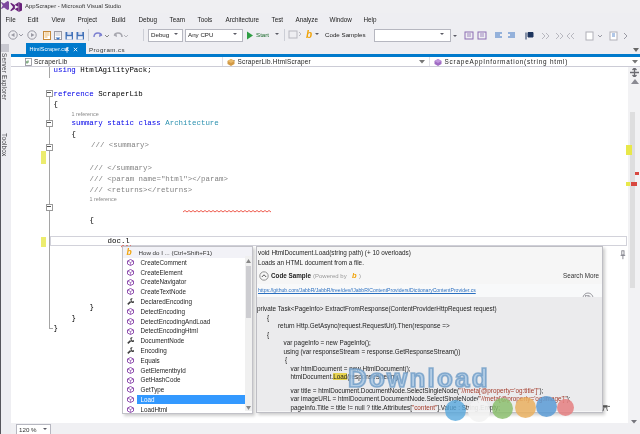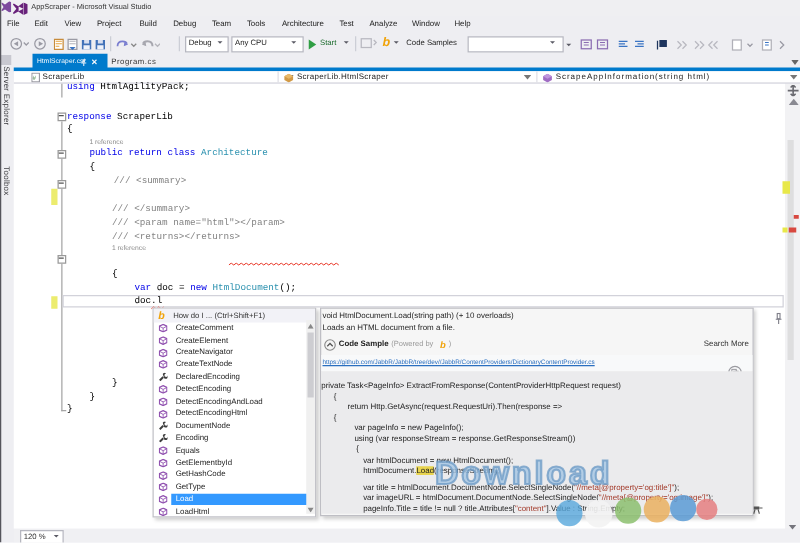--- a/index.html
+++ b/index.html
@@ -194,32 +194,31 @@
   <div class="abs" style="left:45.5px;top:119.5px;width:7px;height:7px;background:#fff;border:1px solid #9a9a9a;box-sizing:border-box;"></div>
   <div class="abs" style="left:47px;top:122px;width:4px;height:1px;background:#555;"></div>
   <div class="abs" style="left:45.5px;top:143.5px;width:7px;height:7px;background:#fff;border:1px solid #9a9a9a;box-sizing:border-box;"></div>
   <div class="abs" style="left:47px;top:146px;width:4px;height:1px;background:#555;"></div>
   <div class="abs" style="left:45.5px;top:203.5px;width:7px;height:7px;background:#fff;border:1px solid #9a9a9a;box-sizing:border-box;"></div>
   <div class="abs" style="left:47px;top:206px;width:4px;height:1px;background:#555;"></div>
 
   <div class="abs" style="left:50px;top:236px;width:577px;height:10.3px;border:1px solid #d2d2da;box-sizing:border-box;"></div>
 
   <div class="abs code" style="left:53.5px;top:64.7px;"><span class="kw">using</span> HtmlAgilityPack;</div>
-  <div class="abs code" style="left:53.5px;top:88.5px;"><span class="kw">response</span> ScraperLib</div>
+  <div class="abs code" style="left:53.5px;top:88.5px;"><span class="kw">reference</span> ScraperLib</div>
   <div class="abs code" style="left:53.5px;top:99.3px;">{</div>
   <div class="abs ref" style="left:71.5px;top:110.8px;">1 reference</div>
-  <div class="abs code" style="left:71.5px;top:118.0px;"><span class="kw">public return class</span> <span class="ty">Architecture</span></div>
+  <div class="abs code" style="left:71.5px;top:118.0px;"><span class="kw">summary static class</span> <span class="ty">Architecture</span></div>
   <div class="abs code" style="left:71.5px;top:128.7px;">{</div>
   <div class="abs code" style="left:91px;top:140.1px;"><span class="gy">/// &lt;summary&gt;</span></div>
   <div class="abs code" style="left:89.5px;top:162.5px;"><span class="gy">/// &lt;/summary&gt;</span></div>
   <div class="abs code" style="left:89.5px;top:173.8px;"><span class="gy">/// &lt;param name="html"&gt;&lt;/param&gt;</span></div>
   <div class="abs code" style="left:89.5px;top:184.5px;"><span class="gy">/// &lt;returns&gt;&lt;/returns&gt;</span></div>
   <div class="abs ref" style="left:89.5px;top:196.3px;">1 reference</div>
   <div class="abs code" style="left:89.5px;top:214.5px;">{</div>
-  <div class="abs code" style="left:107.5px;top:225.5px;"><span class="kw">var</span> doc = <span class="kw">new</span> <span class="ty">HtmlDocument</span>();</div>
   <div class="abs code" style="left:107.5px;top:235.5px;">doc.l</div>
   <div class="abs code" style="left:89.5px;top:302px;">}</div>
   <div class="abs code" style="left:71.5px;top:313.3px;">}</div>
   <div class="abs code" style="left:53.5px;top:323px;">}</div>
 
   <svg class="abs" style="left:183px;top:209.5px;" width="90" height="3" viewBox="0 0 90 3">
     <path d="M0 2 l2 -1.5 l2 1.5 l2 -1.5 l2 1.5 l2 -1.5 l2 1.5 l2 -1.5 l2 1.5 l2 -1.5 l2 1.5 l2 -1.5 l2 1.5 l2 -1.5 l2 1.5 l2 -1.5 l2 1.5 l2 -1.5 l2 1.5 l2 -1.5 l2 1.5 l2 -1.5 l2 1.5 l2 -1.5 l2 1.5 l2 -1.5 l2 1.5 l2 -1.5 l2 1.5 l2 -1.5 l2 1.5 l2 -1.5 l2 1.5 l2 -1.5 l2 1.5 l2 -1.5 l2 1.5 l2 -1.5 l2 1.5 l2 -1.5 l2 1.5 l2 -1.5 l2 1.5 l2 -1.5 l2 1.5 l-0 0" stroke="#e51400" stroke-width="0.7" fill="none"></path>
   </svg>
   <svg class="abs" style="left:121px;top:244.6px;" width="10" height="3" viewBox="0 0 10 3">
     <path d="M0 2 l2 -1.5 l2 1.5 l2 -1.5 l2 1.5 l2 -1.5" stroke="#e51400" stroke-width="0.7" fill="none"></path>

